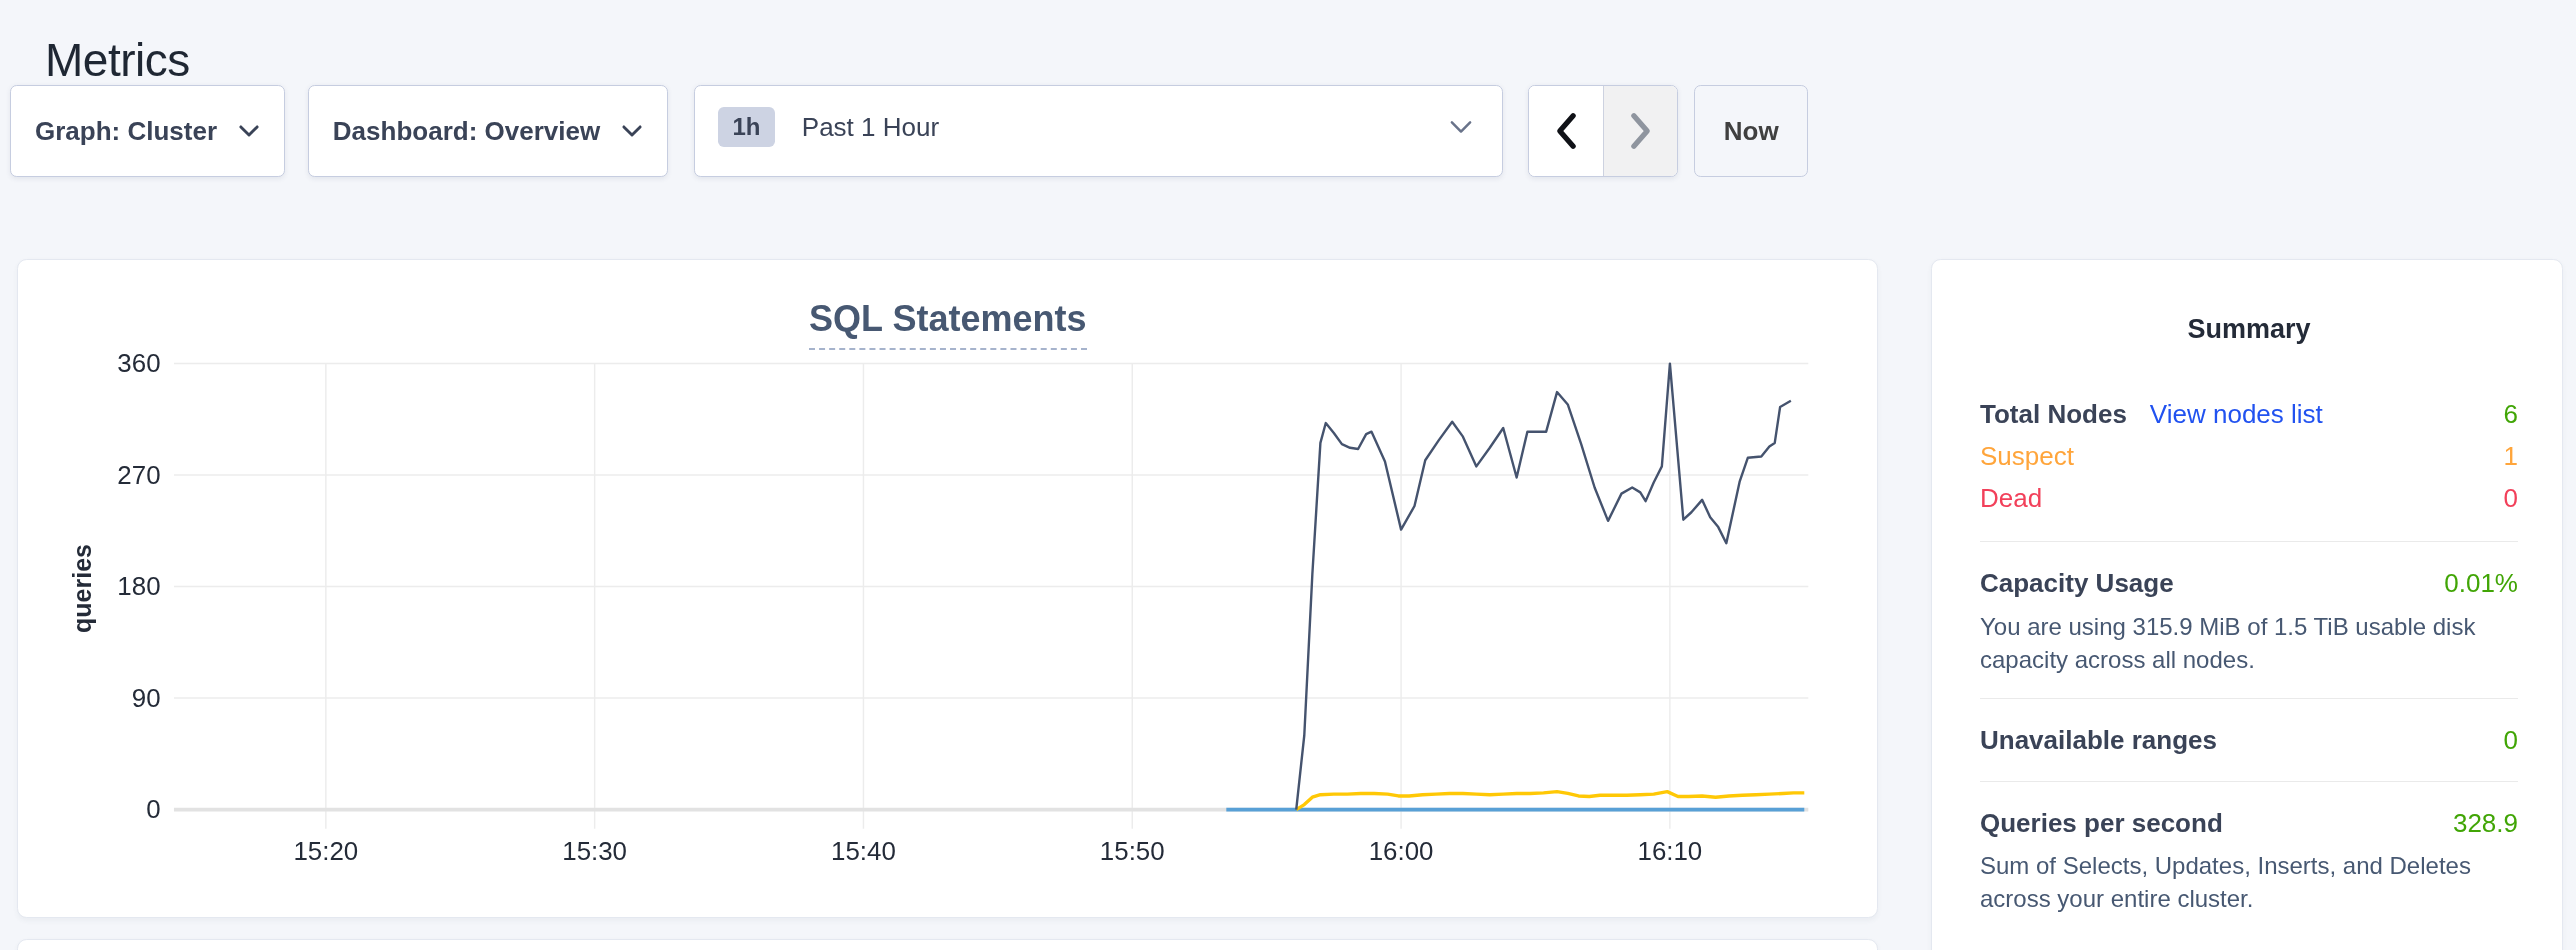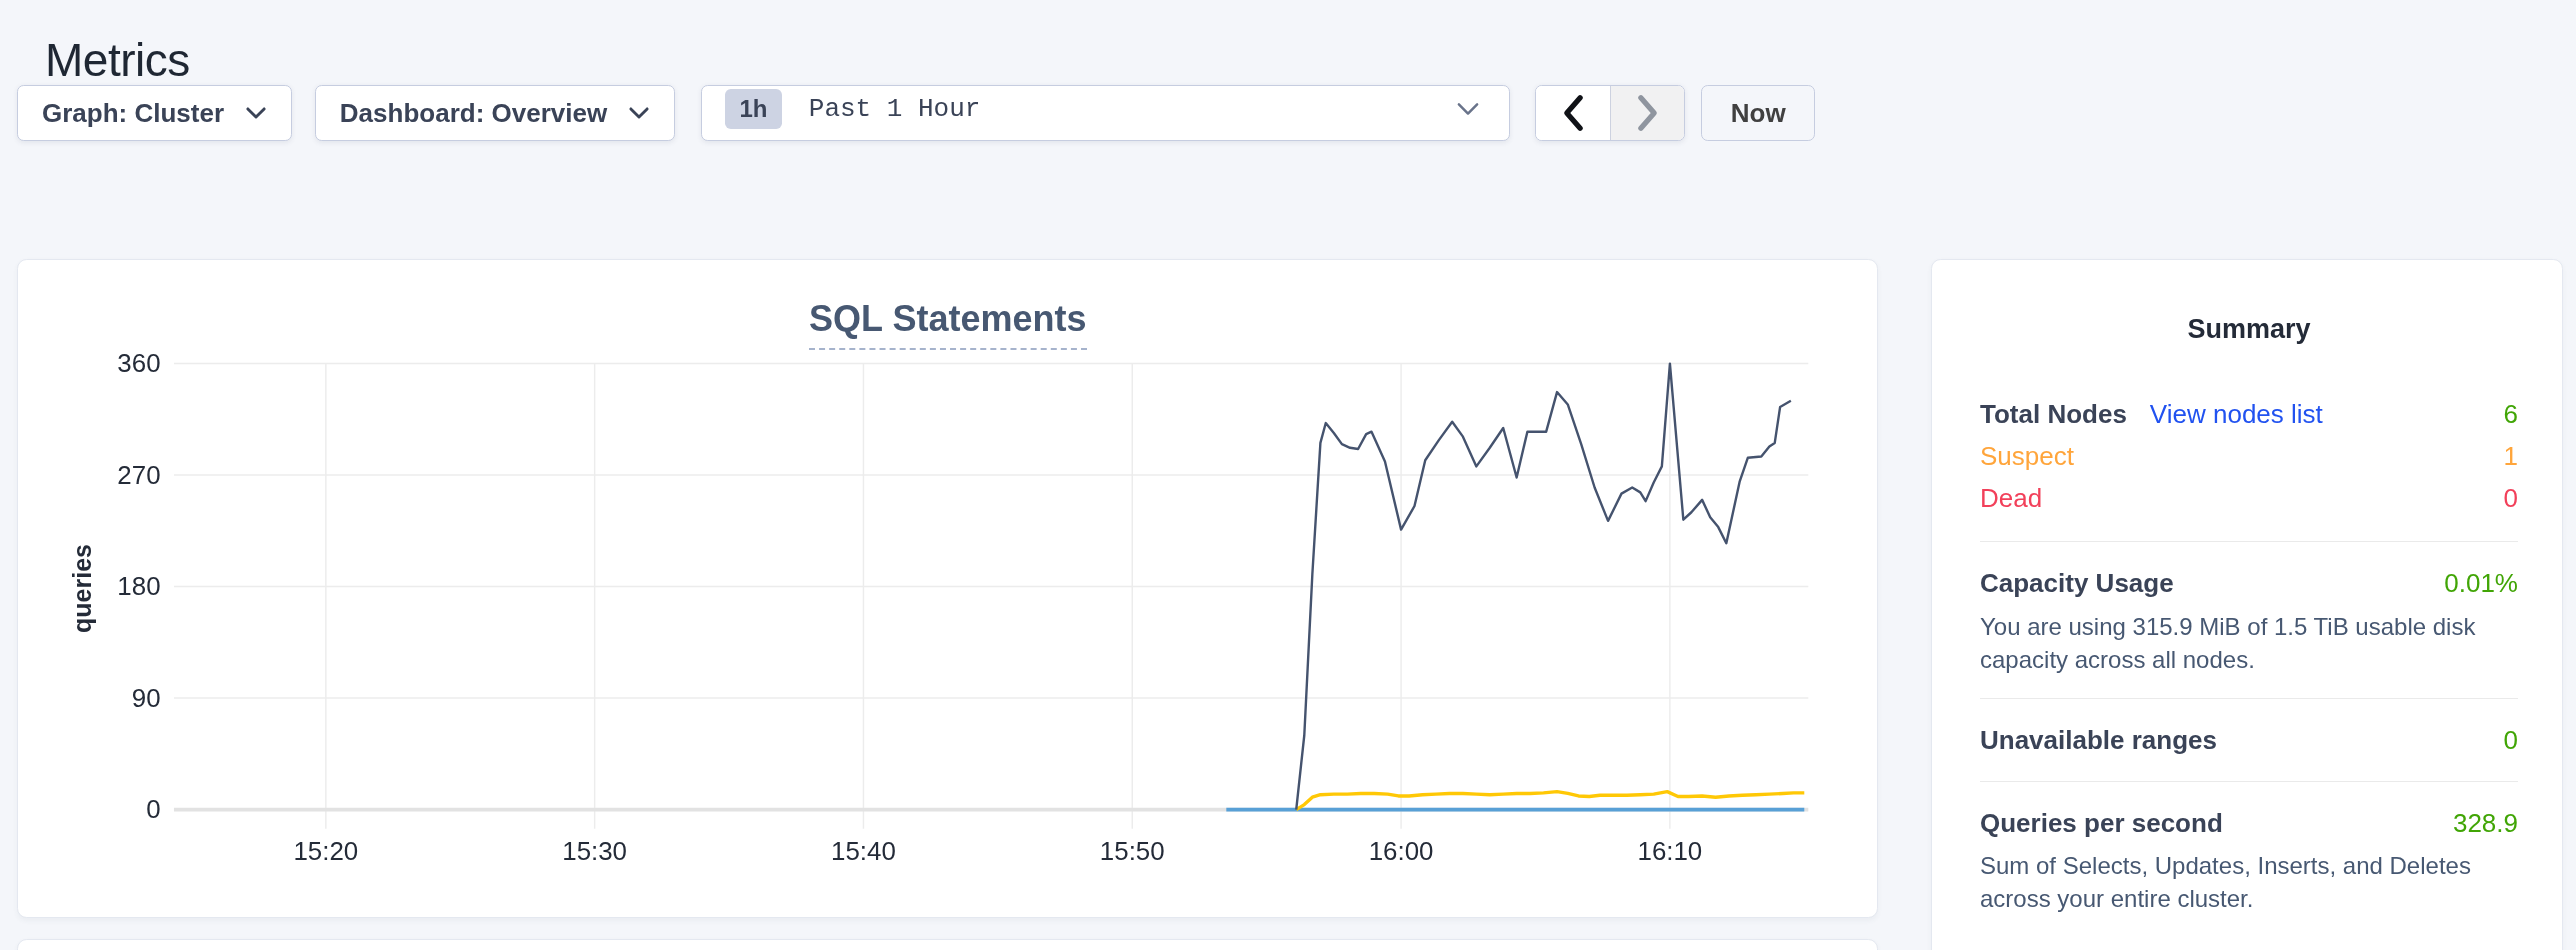--- a/index.html
+++ b/index.html
@@ -7,39 +7,39 @@
     width:2576px;height:950px;overflow:hidden;position:relative;
     background:#f4f6fa;color:#242b38;
     font-family:"Liberation Sans",sans-serif;
     -webkit-font-smoothing:antialiased;
   }
   .page-title{
     position:absolute;left:29px;top:17px;margin:16px;
     font-size:46px;font-weight:500;color:#1f2733;letter-spacing:-0.5px;
   }
   
-  .toolbar{position:absolute;left:17px;top:85px;display:flex;height:56px;}
+  .toolbar{position:absolute;left:10px;top:85px;display:flex;height:92px;}
   .btn-shadow{box-shadow:0 1.9px 4.8px rgba(60,70,100,.09);}
   .dd{
     display:flex;align-items:center;justify-content:center;gap:21px;
     background:#fff;border:1px solid #c6cde0;border-radius:6.7px;
     font-family:inherit;font-size:26px;font-weight:700;color:#3a4357;cursor:pointer;
   }
   .dd-graph{width:275px;margin-right:23px;}
   .dd-dash{width:360px;margin-right:26px;}
   .picker{
     width:809px;margin-right:25px;display:flex;align-items:center;
     background:#fff;border:1px solid #c6cde0;border-radius:6.7px;
     padding:0 29px 8px 23px;box-sizing:border-box;cursor:pointer;
   }
   .range-badge{
     background:#cdd3e3;color:#3a4357;font-weight:700;font-size:24px;
     padding:7.7px 14.4px;border-radius:5.8px;margin-right:27px;line-height:1;
   }
-  .range-label{font-size:26px;font-weight:500;color:#3a4357;flex:1;text-align:left;font-family:Liberation Mono, monospace;}
+  .range-label{font-size:26px;font-weight:500;color:#3a4357;flex:1;text-align:left;}
   .arrow-group{
     display:flex;border:1px solid #c6cde0;border-radius:6.7px;overflow:hidden;
     margin-right:16.3px;background:#fff;
   }
   .arrow-btn{
     width:74px;border:none;background:#fff;display:flex;align-items:center;
     justify-content:center;cursor:pointer;padding:0;
   }
   .arrow-btn.fwd{border-left:1px solid #cdd2e0;background:#f1f1f2;cursor:default;}
   .now-btn{

